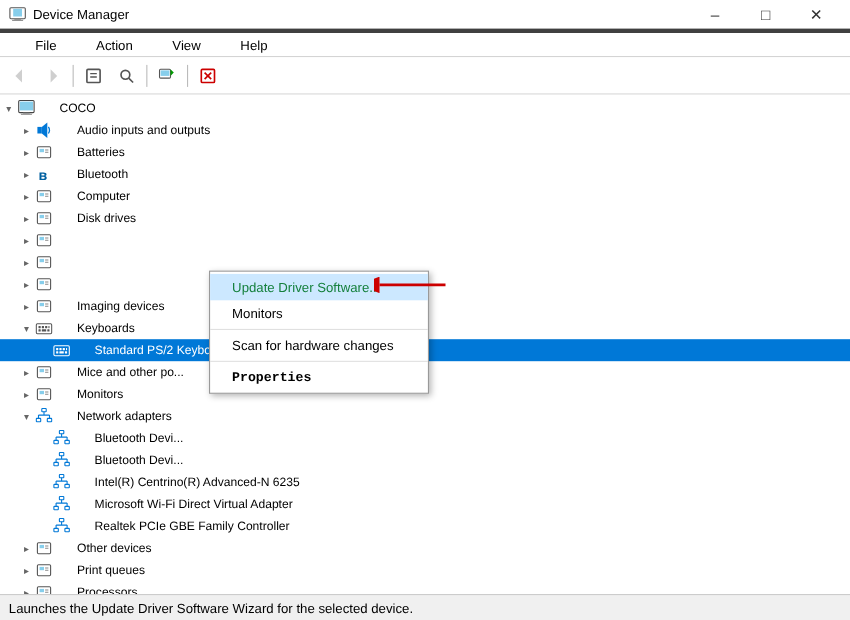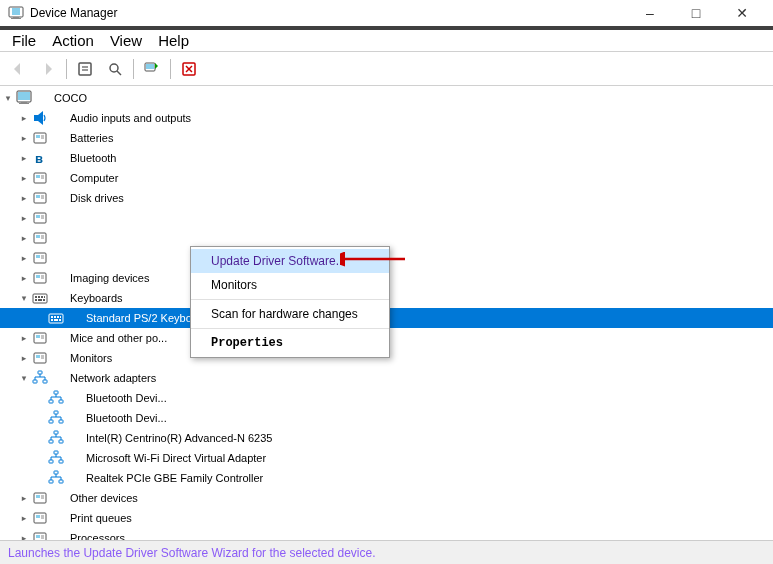--- a/index.html
+++ b/index.html
@@ -54,24 +54,25 @@
       background: #ffffff;
       height: 22px;
       display: flex;
       align-items: center;
       padding: 0 4px;
       border-bottom: 1px solid #d0d0d0;
     }
     .menu-item {
       padding: 2px 8px;
       cursor: pointer;
-      font-size: 15px;
+      font-size: 12px;
       height: 22px;
       display: flex;
       align-items: center;
+      margin-left: 20px;
     }
 
     
     .toolbar {
       background: #ffffff;
       height: 34px;
       display: flex;
       align-items: center;
       padding: 0 4px;
       border-bottom: 1px solid #d0d0d0;
@@ -168,42 +169,42 @@
     }
     .context-menu-item {
       padding: 5px 20px;
       font-size: 12px;
       cursor: pointer;
       display: flex;
       align-items: center;
     }
     .context-menu-item.selected-item {
       background: #cce8ff;
-      color: #4c1d95;
+      color: #15803d;
     }
     .context-menu-item.bold-item {
       font-weight: bold;
       font-family: Liberation Mono, monospace;
     }
     .context-menu-sep {
       height: 1px;
       background: #e0e0e0;
       margin: 2px 0;
     }
 
     
     .status-bar {
       height: 24px;
       background: #f0f0f0;
       border-top: 1px solid #ccc;
       display: flex;
       align-items: center;
       padding: 0 8px;
       font-size: 12px;
-      color: #8b5cf6;
+      color: #000000;
     }
 
     
     .svg-icon {
       width: 16px;
       height: 16px;
       min-width: 16px;
     }
 
     

